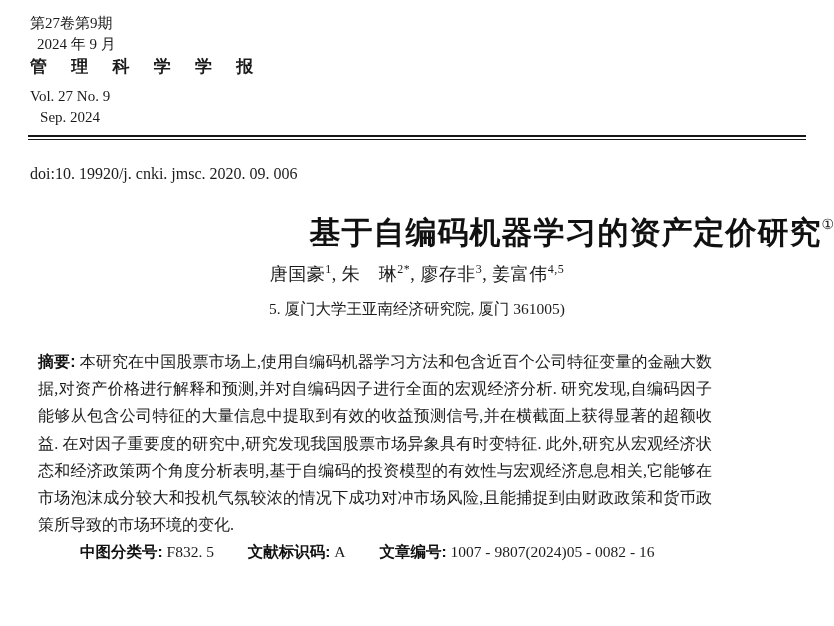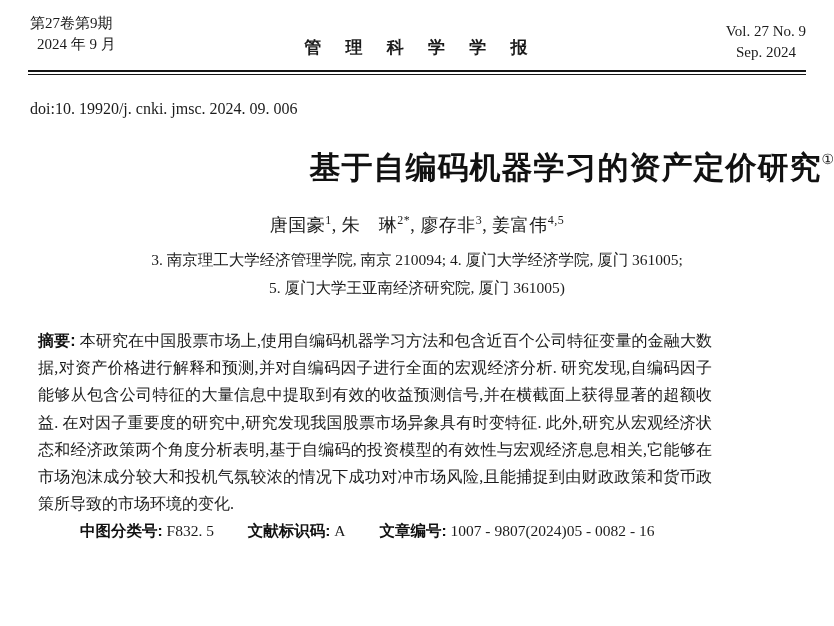--- a/index.html
+++ b/index.html
@@ -9,25 +9,26 @@
     color: #1b1b1b;
     font-family: "Liberation Serif", serif;
     overflow: hidden;
   }
   .page { position: relative; width: 834px; height: 626px; overflow: hidden; }
 
   
   .hdr {
     display: flex; justify-content: space-between; align-items: flex-start;
     padding: 13px 28px 0 30px;
+    flex-direction: column;
   }
   .hdr-left { font-size: 15px; line-height: 21px; white-space: nowrap; }
   .hdr-left .l2 { padding-left: 7px; }
   .hdr-center { text-align: center; flex: 1; }
-  .jt-cn { font-size: 17px; letter-spacing: 10px; font-weight: 600; margin-top: 23px; }
+  .jt-cn { font-size: 17px; letter-spacing: 10px; font-weight: 600; }
   .jt-en { font-size: 12.5px; margin-top: 3px; letter-spacing: 0.4px; font-weight: 600; }
   .hdr-right { font-size: 15px; line-height: 21px; text-align: center; white-space: nowrap; margin-top: 8px; }
 
   .double-rule {
     margin: 7px 28px 0 28px;
     height: 2px;
     border-top: 2px solid #161616;
     border-bottom: 1px solid #161616;
   }
 
@@ -37,21 +38,21 @@
   .title {
     margin: 29px 0 0 0; text-align: right;
     font-family: "Liberation Sans", sans-serif;
     font-weight: 700; font-size: 31px; letter-spacing: 1px;
     color: #111;
   }
   .title sup { font-size: 14px; font-weight: 400; vertical-align: 14px; letter-spacing: 0; }
 
   .subtitle { margin-top: 15px; text-align: center; font-size: 19px; letter-spacing: 1px; }
 
-  .authors { margin-top: 24px; text-align: center; font-size: 18px; letter-spacing: 0.5px; }
+  .authors { margin-top: 8px; text-align: center; font-size: 18px; letter-spacing: 0.5px; }
   .authors sup { font-size: 12px; vertical-align: 7px; }
 
   .affils { margin-top: 9px; text-align: center; font-size: 15.5px; line-height: 28px; }
 
   
   .block { width: 674px; margin: 0 auto; }
   .abstract { margin-top: 25px; font-size: 16px; line-height: 27.2px; text-align: justify; margin-left: 38px; }
   .lbl { font-family: "Liberation Sans", sans-serif; font-weight: 700; color: #111; }
   .keywords { font-size: 15.5px; line-height: 28px; margin-top: 3px; }
   .cls { font-size: 15.5px; line-height: 28px; }
@@ -71,39 +72,38 @@
       <div class="jt-cn">管 理 科 学 学 报</div>
     </div>
     <div class="hdr-right">
       <div>Vol. 27 No. 9</div>
       <div>Sep. 2024</div>
     </div>
   </div>
 
   <div class="double-rule"></div>
 
-  <div class="doi">doi:10. 19920/j. cnki. jmsc. 2024. 09. 006</div>
+  <div class="doi">doi:10. 19920/j. cnki. jmsc. 2020. 09. 006</div>
 
   <h1 class="title"><span>基于自编码机器学习的资产定价研究</span><sup>①</sup></h1>
 
 
   <div class="authors">
     
   
       <span class="author"><span>唐国豪</span><sup>1</sup><span>, </span></span>
     
       <span class="author"><span>朱　琳</span><sup>2*</sup><span>, </span></span>
     
       <span class="author"><span>廖存非</span><sup>3</sup><span>, </span></span>
     
       <span class="author"><span>姜富伟</span><sup>4,5</sup><span></span></span>
     </div>
 
   <div class="affils">
-    <div>3. 南京理工大学经济管理学院, 南京 210094; 4. 厦门大学经济学院, 厦门 361005;</div>
     <div>5. 厦门大学王亚南经济研究院, 厦门 361005)</div>
   </div>
 
   <div class="block abstract">
     <span class="lbl">摘要:</span>
     <span>本研究在中国股票市场上,使用自编码机器学习方法和包含近百个公司特征变量的金融大数据,对资产价格进行解释和预测,并对自编码因子进行全面的宏观经济分析. 研究发现,自编码因子能够从包含公司特征的大量信息中提取到有效的收益预测信号,并在横截面上获得显著的超额收益. 在对因子重要度的研究中,研究发现我国股票市场异象具有时变特征. 此外,研究从宏观经济状态和经济政策两个角度分析表明,基于自编码的投资模型的有效性与宏观经济息息相关,它能够在市场泡沫成分较大和投机气氛较浓的情况下成功对冲市场风险,且能捕捉到由财政政策和货币政策所导致的市场环境的变化.</span>
   </div>
 
 
   <div class="block cls">

